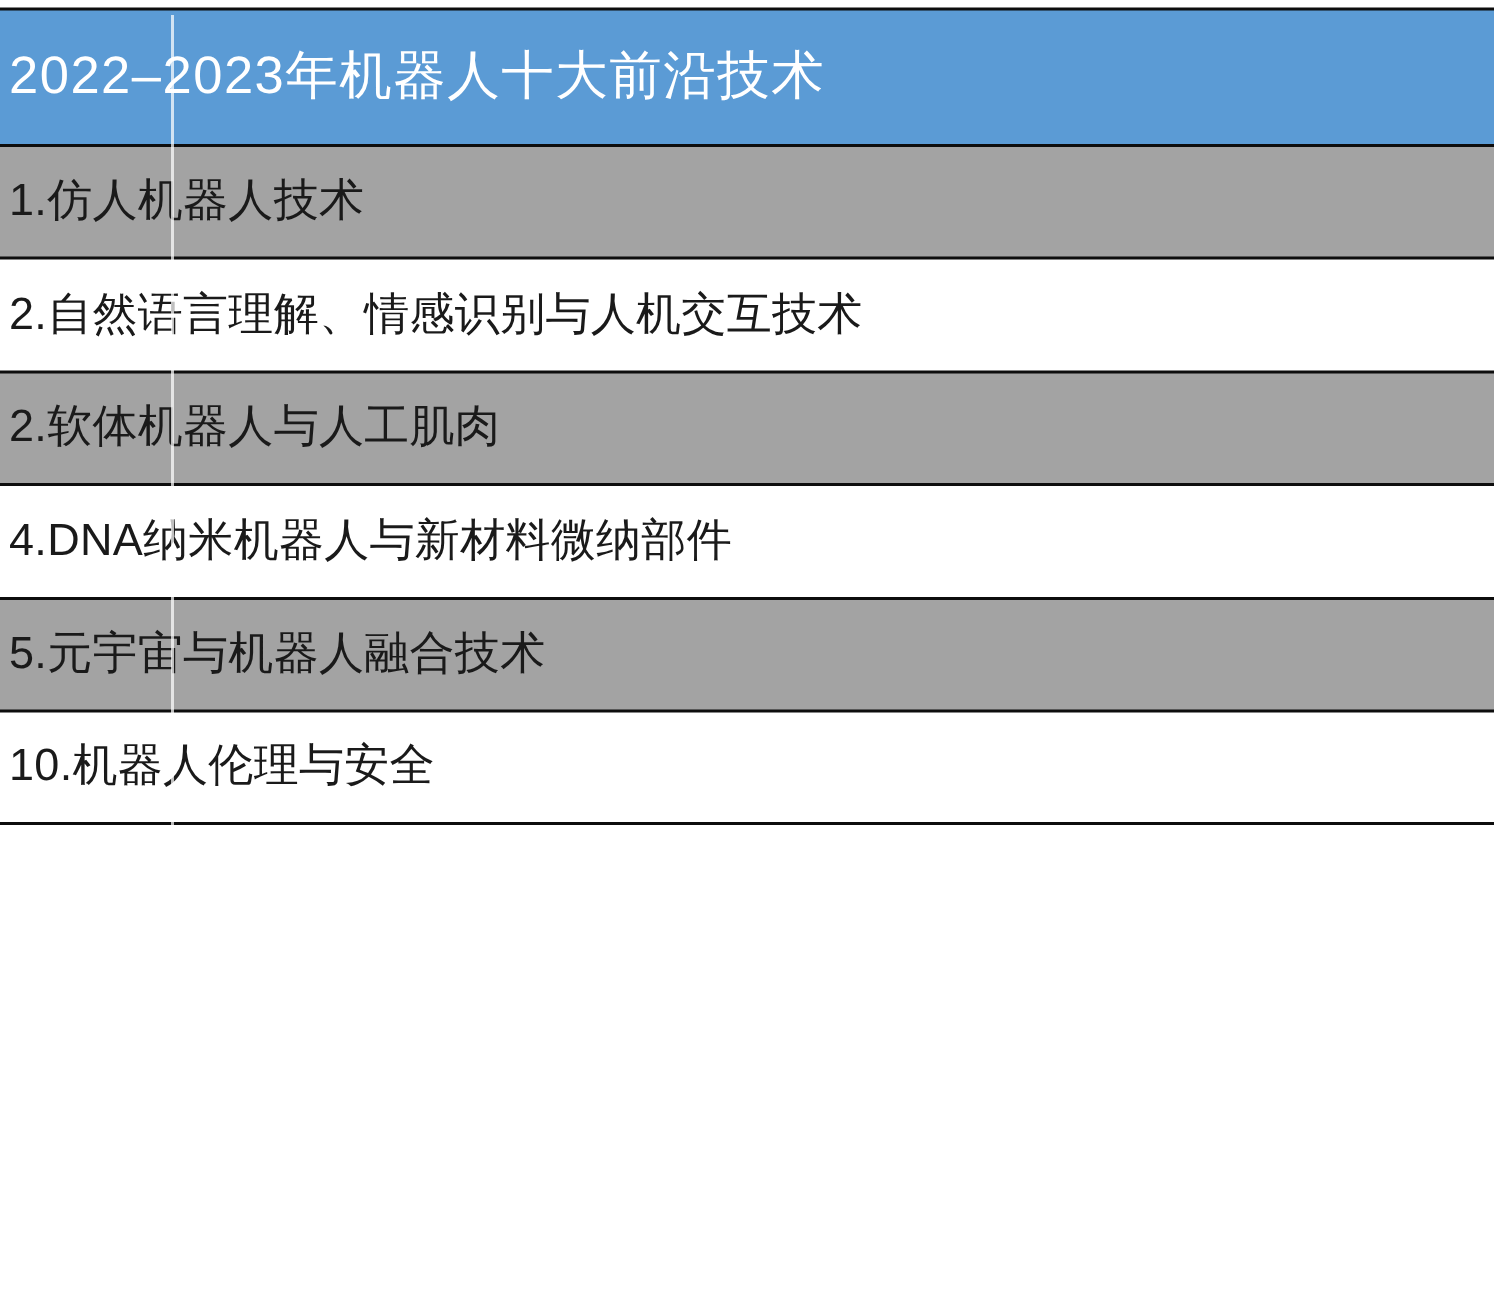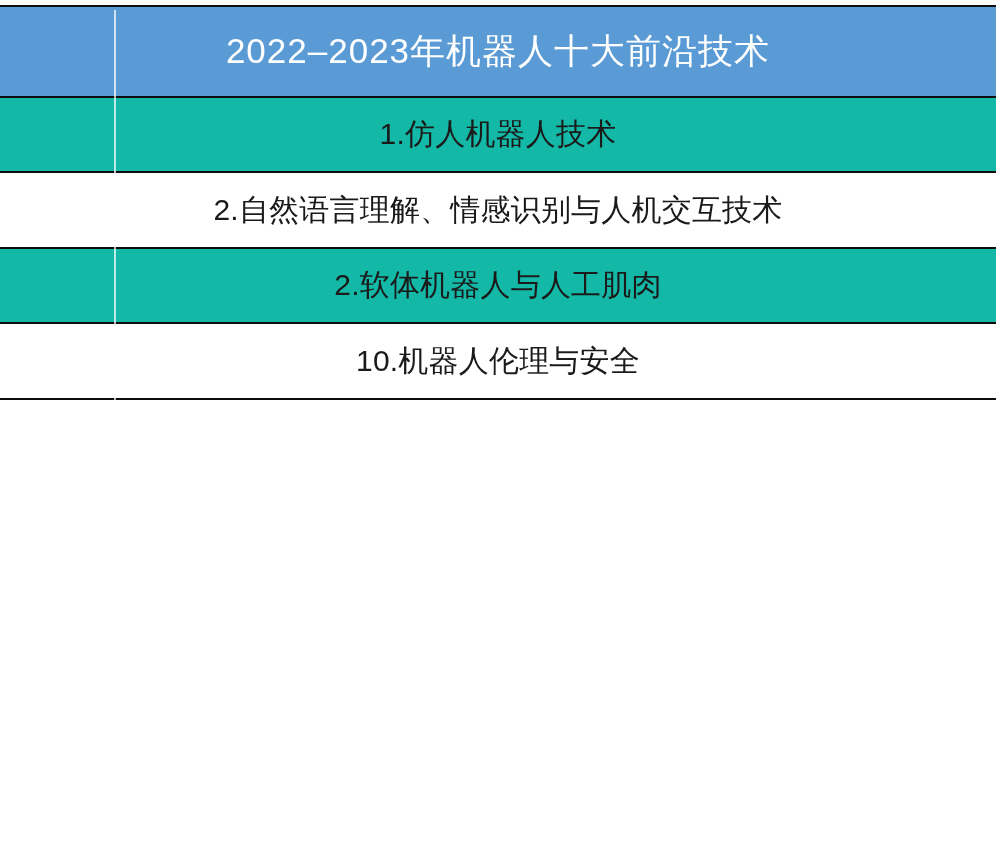--- a/index.html
+++ b/index.html
@@ -30,41 +30,40 @@
   }
 
   .tbl tr {
     height: 75.4px;
   }
 
   .tbl td {
     border-top: 2.2px solid #0d0d0d;
     border-bottom: 2.2px solid #0d0d0d;
     padding: 0 6px;
-    text-align: center;
     vertical-align: middle;
     font-size: 30px;
     line-height: 1.15;
     color: #1a1a1a;
     letter-spacing: 0.2px;
     font-weight: 400;
     white-space: nowrap;
   }
 
   
   .tbl tr.header-row { height: 91px; }
   .tbl tr.header-row td {
     background: #5b9bd5;
     color: #ffffff;
     font-size: 35px;
     letter-spacing: 1px;
   }
 
   
-  .tbl tr.row-shaded td { background: #14b8a6; }
+  .tbl tr.row-shaded td { background: #a3a3a3; }
   .tbl tr.row-plain  td { background: #ffffff; }
 
   
   .vrule {
     position: absolute;
     left: 114px;
     top: 5px;
     width: 1.5px;
     height: 851px;
     background: rgba(255,255,255,0.72);
@@ -83,18 +82,24 @@
       <tr class="row-shaded">
         <td>1.仿人机器人技术</td>
       </tr>
       <tr class="row-plain">
         <td>2.自然语言理解、情感识别与人机交互技术</td>
       </tr>
       <tr class="row-shaded">
         <td>2.软体机器人与人工肌肉</td>
       </tr>
       <tr class="row-plain">
+        <td>4.DNA纳米机器人与新材料微纳部件</td>
+      </tr>
+      <tr class="row-shaded">
+        <td>5.元宇宙与机器人融合技术</td>
+      </tr>
+      <tr class="row-plain">
         <td>10.机器人伦理与安全</td>
       </tr>
     </tbody>
   </table>
   <div class="vrule"></div>
 </div>
 
 </body></html>

